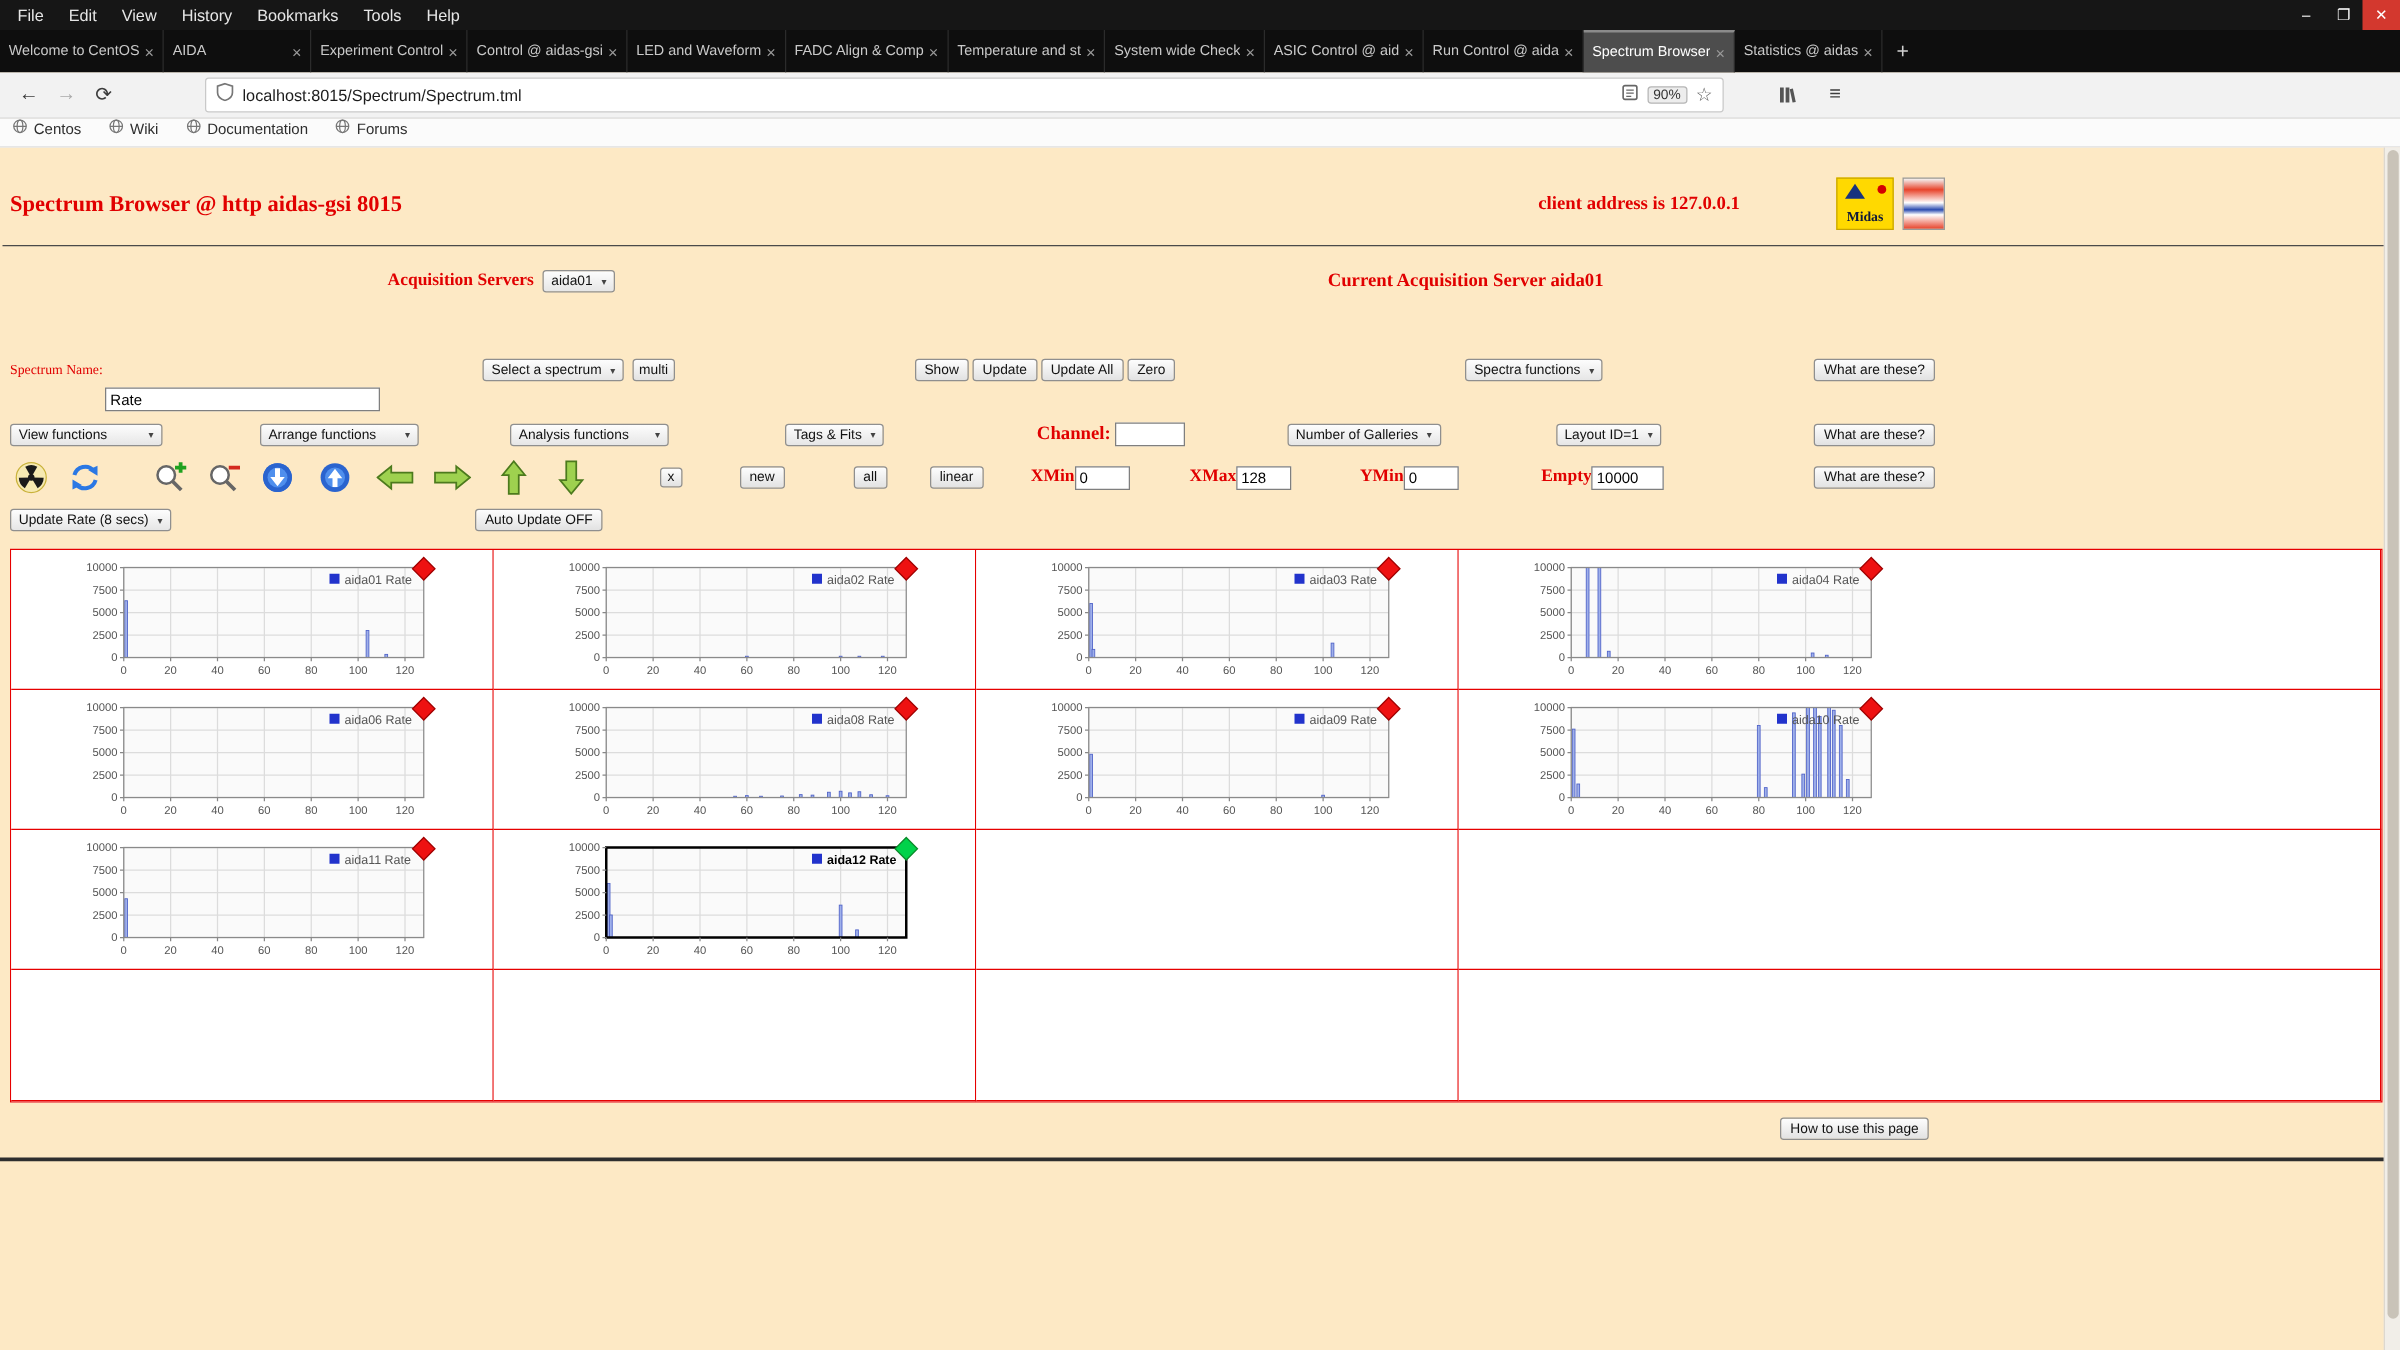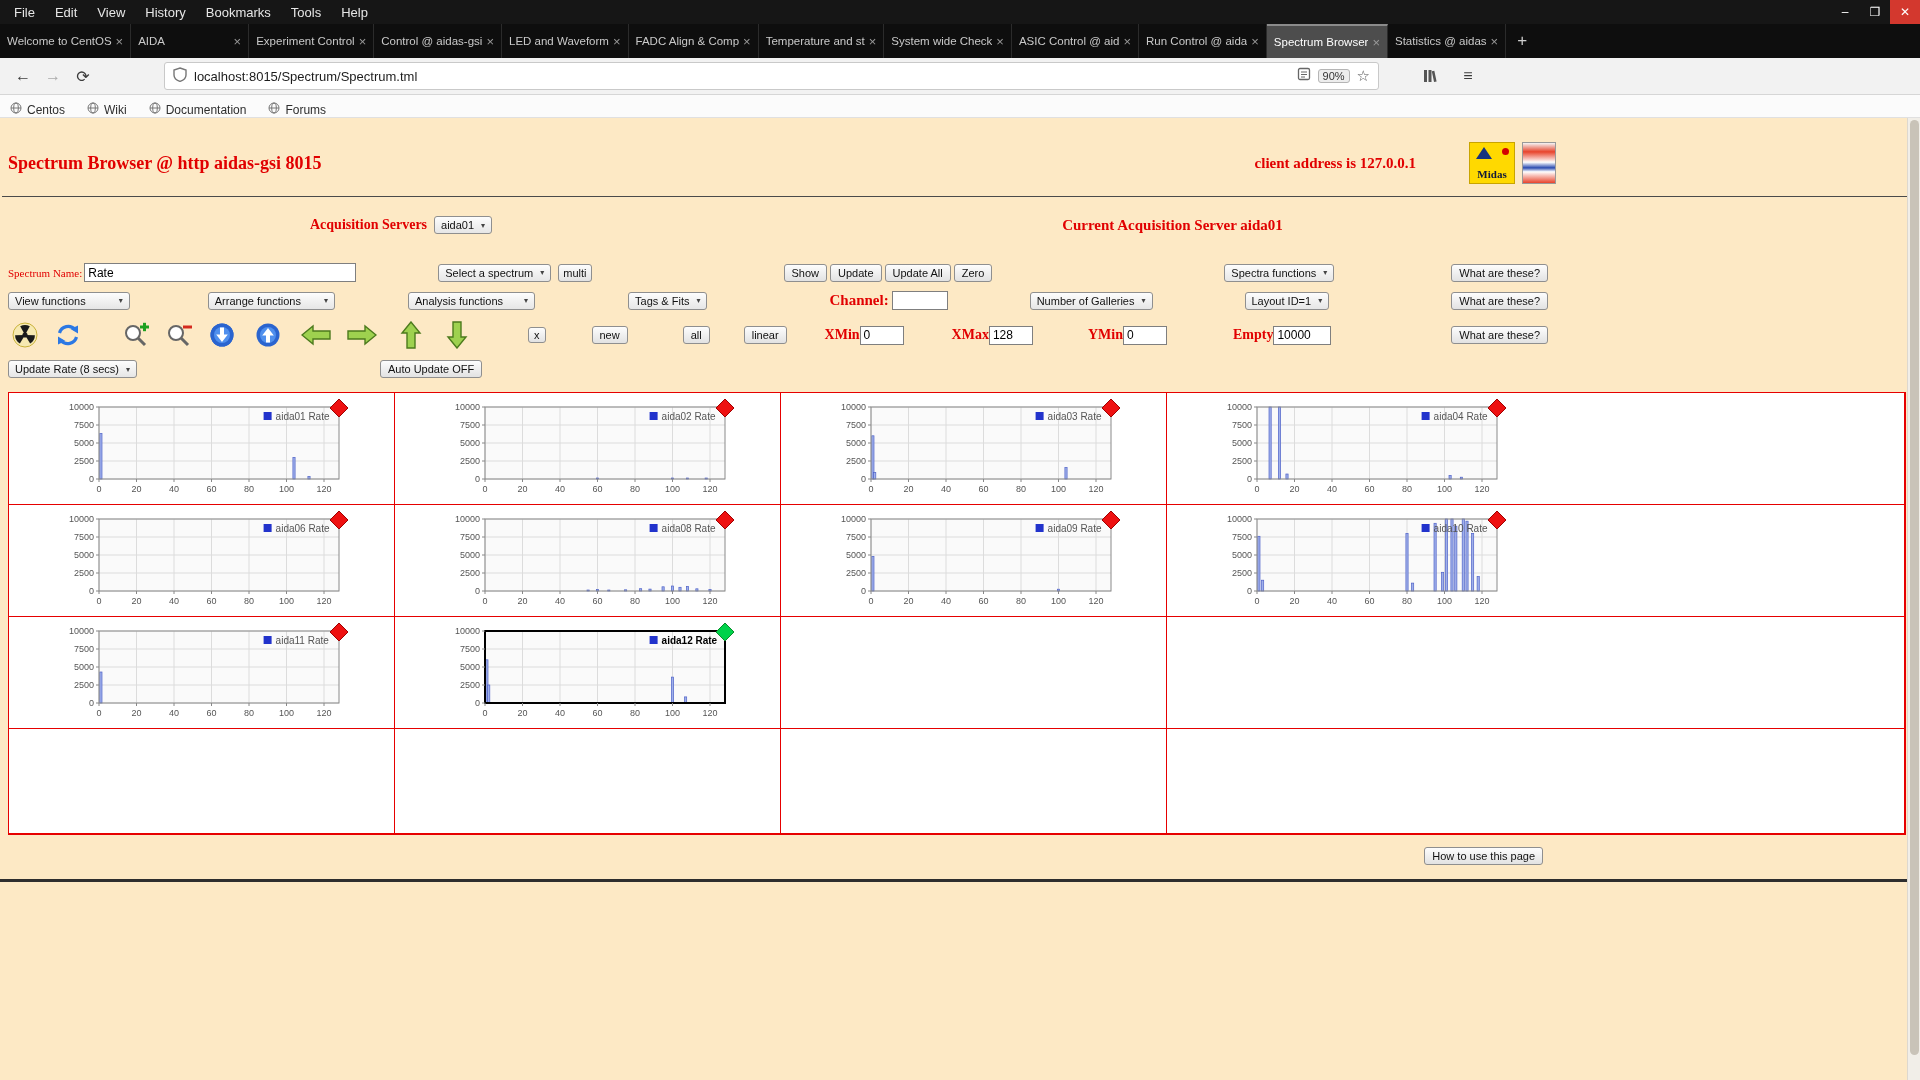--- a/index.html
+++ b/index.html
@@ -23,31 +23,31 @@
 
   .navbar{height:37px;background:#f2f2f2;display:flex;align-items:center;padding:0 8px;border-bottom:1px solid #d6d6d6}
   .nav-btn{width:30px;height:28px;display:flex;align-items:center;justify-content:center;font-size:16px;color:#3c3c3c;border-radius:3px}
   .nav-btn.fwd{color:#ababab}
   .urlbar{margin-left:66px;width:1215px;height:28px;background:#fff;border:1px solid #c9c9c9;border-radius:3px;display:flex;align-items:center;padding:0 8px;gap:7px}
   .url-text{flex:1;font-size:13px;color:#1c1c1c;white-space:nowrap;overflow:hidden}
   .zoom-badge{font-size:11px;color:#333;border:1px solid #b5b5b5;border-radius:3px;padding:0 4px;background:#ededed}
   .star{font-size:15px;color:#555}
   .nav-right{display:flex;margin-left:36px;gap:8px}
 
-  .bmbar{height:23px;background:#fbfbfb;border-bottom:1px solid #e0e0e0;display:flex;align-items:flex-end}
+  .bmbar{height:23px;background:#fbfbfb;border-bottom:1px solid #e0e0e0;display:flex;align-items:flex-start}
   .bm-items{display:flex;align-items:center;padding-left:10px;gap:22px}
   .bm{display:flex;align-items:center;gap:5px;font-size:12px;color:#2e2e2e}
 
   
   .page{position:relative;width:1920px}
   .rl{font-family:"Liberation Serif",serif;color:#e10000;font-weight:bold}
   .rl-n{font-family:"Liberation Serif",serif;color:#e10000}
   .hdr{display:flex;align-items:center;padding:24px 0 12px 8px}
   .hdr h1{font-family:"Liberation Serif",serif;font-size:18px;color:#e10000}
-  .client{margin-left:auto;margin-right:53px;font-family:"Liberation Serif",serif;font-weight:bold;font-size:15px;color:#e10000}
+  .client{margin-left:auto;margin-right:77px;font-family:"Liberation Serif",serif;font-weight:bold;font-size:15px;color:#e10000}
   .logos{display:flex;gap:7px;margin-right:364px;align-items:center}
   .midas-logo{width:46px;height:42px;background:#ffd900;border:1px solid #c8a400;position:relative;display:flex;align-items:flex-end;justify-content:center}
   .m-tri{position:absolute;top:4px;left:6px;width:0;height:0;border-left:8px solid transparent;border-right:8px solid transparent;border-bottom:12px solid #17337f}
   .m-dot{position:absolute;top:5px;right:5px;width:7px;height:7px;background:#d40000;border-radius:50%}
   .m-txt{font-family:"Liberation Serif",serif;font-weight:bold;font-size:11px;color:#101a3a;padding-bottom:3px}
   .second-logo{width:34px;height:42px;border:1px solid #999;background:linear-gradient(180deg,#f4f4f4 0%,#e8442c 22%,#ffffff 48%,#2b4bb0 62%,#ffffff 72%,#e8442c 100%)}
   .hr1{border:none;border-top:1px solid #4a4a4a;margin:0 2px}
   .hr2{border:none;border-top:3px solid #2e2e2e;margin:14px 0 0 0}
 
   .crow{display:flex;align-items:center;width:1548px;padding-left:8px;white-space:nowrap}
@@ -234,21 +234,21 @@
     <span class="rl" style="margin-left:302px;font-size:14px">Acquisition Servers</span>
     <span class="sel" style="margin-left:7px">
       <span>aida01</span>
         <span class="caret">▾</span>
     </span>
     <span class="rl" style="margin-left:570px;font-size:15px">Current Acquisition Server aida01</span>
   </div>
 
   <div class="crow" style="margin-top:24px">
     <span class="rl-n" style="font-size:11px">Spectrum Name:</span>
-    <input class="inp" style="width: 272px; margin-left: 2px;" value="Rate">
+    <input class="inp" style="width: 220px; margin-left: 2px; margin-top: 47px;" value="Rate">
     <span class="sel" style="margin-left:82px">
       <span>Select a spectrum</span>
         <span class="caret">▾</span>
     </span>
     <button class="btn" style="margin-left:7px;padding:2px 4px">multi</button>
     <button class="btn" style="margin-left:192px">Show</button>
     <button class="btn" style="margin-left:3px">Update</button>
     <button class="btn" style="margin-left:3px">Update All</button>
     <button class="btn" style="margin-left:3px">Zero</button>
     <span class="sel" style="margin-left:232px">

